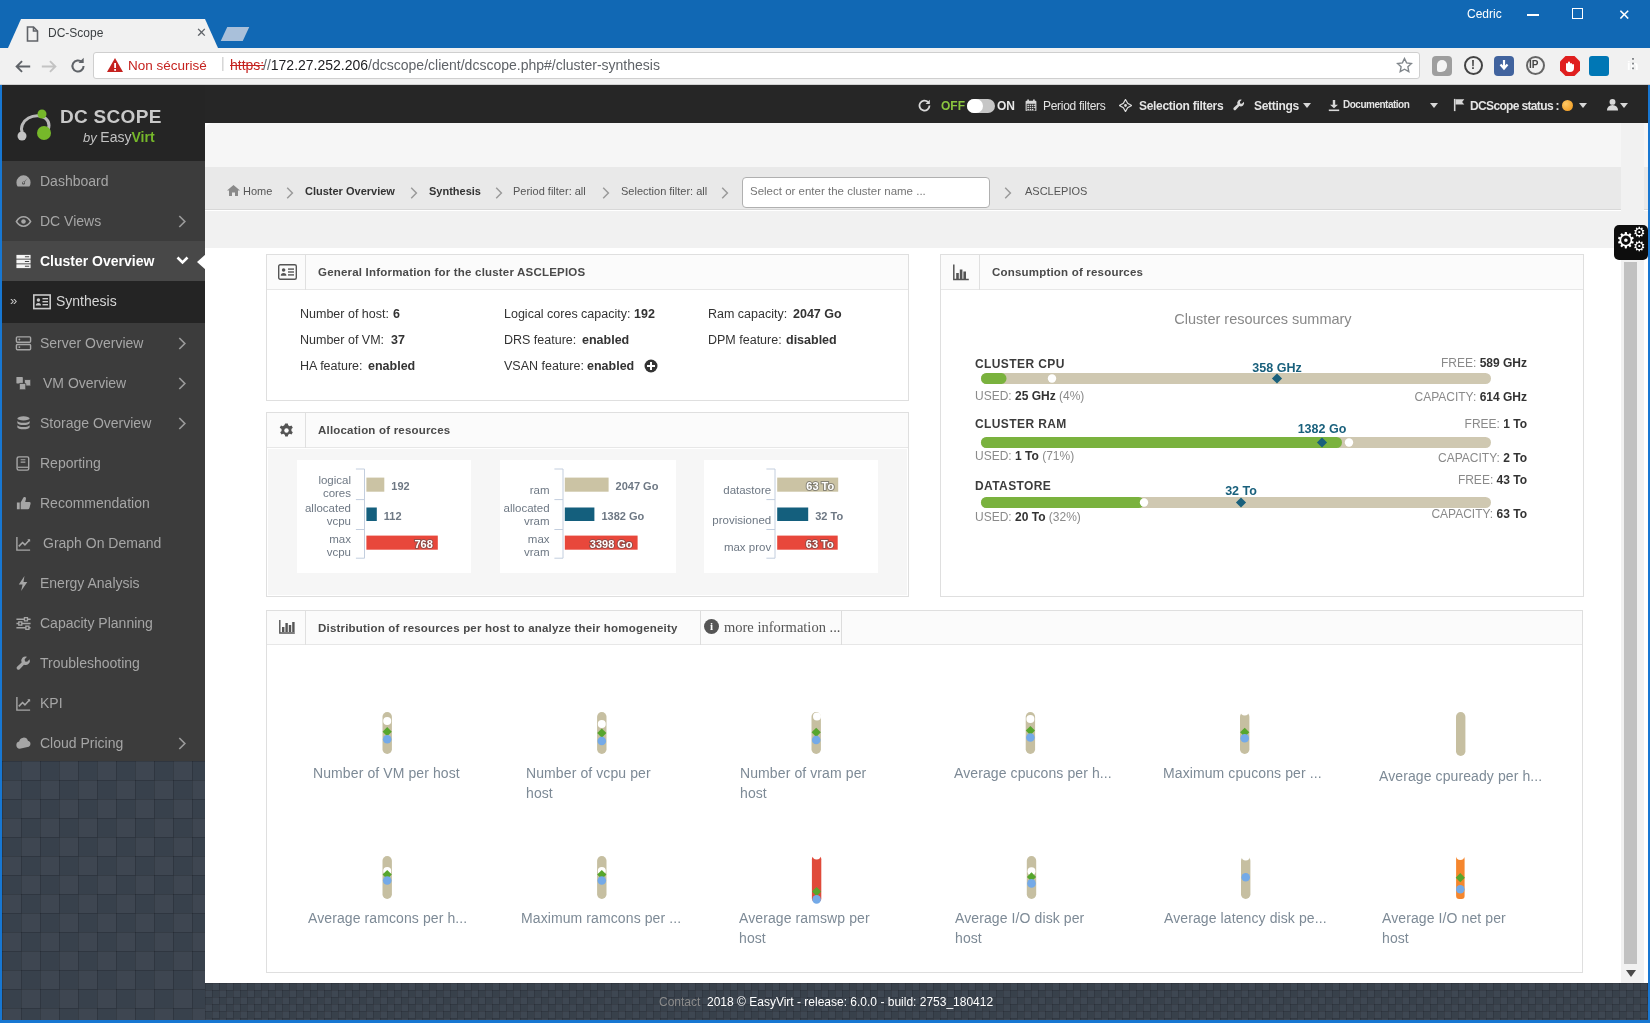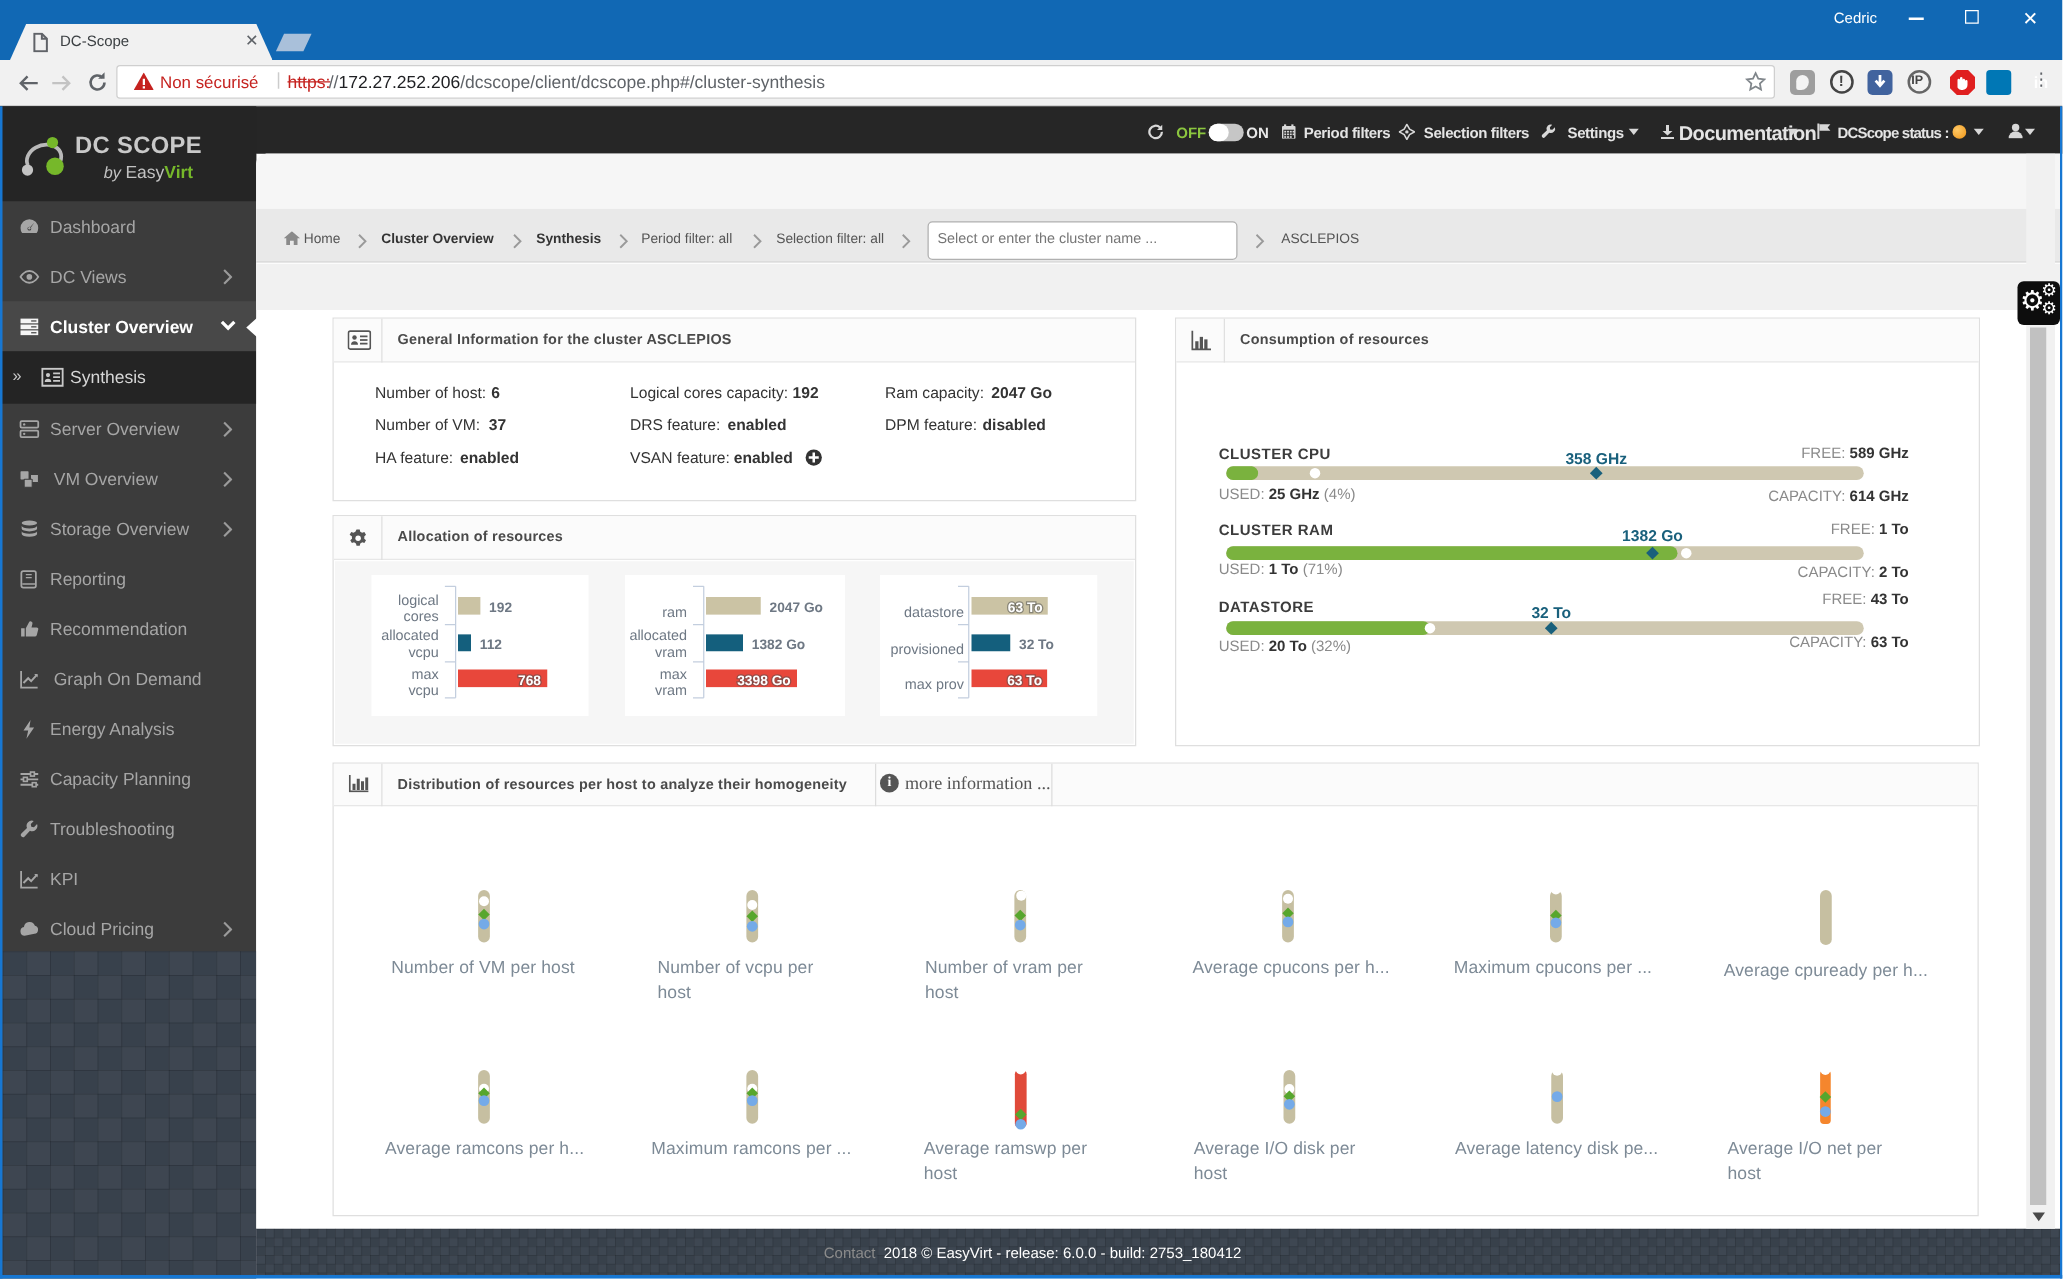--- a/index.html
+++ b/index.html
@@ -142,36 +142,36 @@
       <rect x="10.6" y="6.5" width="1.8" height="1.6"></rect>
       <rect x="2.8" y="9" width="1.8" height="1.6"></rect>
       <rect x="5.4" y="9" width="1.8" height="1.6"></rect>
       <rect x="8" y="9" width="1.8" height="1.6"></rect>
       <rect x="10.6" y="9" width="1.8" height="1.6"></rect>
       <rect x="2.8" y="11.5" width="1.8" height="1.6"></rect>
       <rect x="5.4" y="11.5" width="1.8" height="1.6"></rect>
       <rect x="8" y="11.5" width="1.8" height="1.6"></rect>
     </g>
   </svg>
-<div class="abs" style="left:1043px;top:99px;color:#e4e4e4;font-size:12px;font-weight:bold;letter-spacing:-0.3px;">Period filters</div>
+<div class="abs" style="left:1043px;top:99px;color:#e4e4e4;font-size:12px;font-weight:normal;letter-spacing:-0.3px;">Period filters</div>
 <svg class="abs" style="left:1119px;top:99px" width="13" height="13" viewBox="0 0 15 15">
     <path d="M7.5 0.5 L10 5 l4.5 2.5 L10 10 L7.5 14.5 L5 10 L0.5 7.5 L5 5z" fill="none" stroke="#d8d8d8" stroke-width="1.4"></path>
     <circle cx="7.5" cy="7.5" r="1.6" fill="#d8d8d8"></circle>
   </svg>
 <div class="abs" style="left:1139px;top:99px;color:#e4e4e4;font-size:12px;font-weight:bold;letter-spacing:-0.3px;">Selection filters</div>
 <svg class="abs" style="left:1232px;top:99px" width="13" height="13" viewBox="0 0 15 15">
     <path d="M13.8 3.2 a4 4 0 0 1 -5.3 5 l-4 4.3 a1.7 1.7 0 0 1 -2.5-2.3 l4.3-4 a4 4 0 0 1 5-5.3 l-2.2 2.3 .3 2 2 .3z" fill="#d8d8d8"></path>
   </svg>
 <div class="abs" style="left:1254px;top:99px;color:#e4e4e4;font-size:12px;font-weight:bold;letter-spacing:-0.3px;">Settings</div>
 <div class="abs" style="left:1303px;top:103px;width:0;height:0;border-left:4.5px solid transparent;border-right:4.5px solid transparent;border-top:5px solid #d8d8d8;"></div>
 <svg class="abs" style="left:1328px;top:99px" width="12" height="13" viewBox="0 0 15 15">
     <path d="M6 0.5 h3 v6 h3.5 L7.5 11 L2.5 6.5 H6z" fill="#d8d8d8"></path>
     <path d="M1 12.5 h13 v2 h-13z" fill="#d8d8d8"></path>
   </svg>
-<div class="abs" style="left:1343px;top:99px;color:#e4e4e4;font-size:16px;font-weight:bold;letter-spacing:-0.5px;">Documentation</div>
+<div class="abs" style="left:1343px;top:99px;color:#e4e4e4;font-size:10px;font-weight:bold;letter-spacing:-0.5px;">Documentation</div>
 <div class="abs" style="left:1430px;top:103px;width:0;height:0;border-left:4.5px solid transparent;border-right:4.5px solid transparent;border-top:5px solid #d8d8d8;"></div>
 <svg class="abs" style="left:1453px;top:98px" width="13" height="14" viewBox="0 0 14 16">
     <path d="M1.5 1 v14" stroke="#d8d8d8" stroke-width="1.8"></path>
     <path d="M2.5 1.5 h10 l-2.5 3 2.5 3 h-10z" fill="#d8d8d8"></path>
   </svg>
 <div class="abs" style="left:1470px;top:99px;color:#e4e4e4;font-size:12px;font-weight:bold;letter-spacing:-0.65px;">DCScope status :</div>
 <div class="abs" style="left:1562px;top:100px;width:11px;height:11px;background:radial-gradient(circle at 35% 35%, #ffc966, #ef9416);border-radius:50%;"></div>
 <div class="abs" style="left:1579px;top:103px;width:0;height:0;border-left:4.5px solid transparent;border-right:4.5px solid transparent;border-top:5px solid #d8d8d8;"></div>
 <svg class="abs" style="left:1606px;top:98px" width="13" height="13" viewBox="0 0 14 14">
     <circle cx="7" cy="4.2" r="3.2" fill="#d8d8d8"></circle>
@@ -481,20 +481,21 @@
 <div class="abs panel" style="left:940px;top:254px;width:644px;height:343px;">
   <div class="phead"></div>
     <div class="psep"></div>
   <svg style="position:absolute;left:12px;top:9px" width="16" height="17" viewBox="0 0 16 17">
       <path d="M0.8 0.5 v15 h15" stroke="#555" stroke-width="1.5" fill="none"></path>
       <rect x="3.2" y="9" width="2.6" height="6.5" fill="#555"></rect>
       <rect x="6.8" y="5.5" width="2.6" height="10" fill="#555"></rect>
       <rect x="10.4" y="7.5" width="2.6" height="8" fill="#555"></rect>
     </svg>
   <div class="ptitle" style="left:51px;">Consumption of resources</div>
+  <div class="abs" style="left:0;top:56px;width:644px;text-align:center;font-size:14.5px;color:#888;">Cluster resources summary</div>
 </div>
 <svg class="abs" style="left:940px;top:254px" width="644" height="343" viewBox="0 0 644 343">
   <g font-size="12">
 
     <text x="35" y="113.5" font-weight="bold" fill="#3c3c3c" letter-spacing="0.4">CLUSTER CPU</text>
     <text x="587" y="112.5" text-anchor="end"><tspan fill="#8a8a8a">FREE: </tspan><tspan fill="#333" font-weight="bold">589 GHz</tspan></text>
     <rect x="41" y="119" width="510" height="11" rx="5.5" fill="#cfc8b1"></rect>
     <path d="M41 119 h15 a 5.5 5.5 0 0 1 5 5.5 a 5.5 5.5 0 0 1 -5 5.5 h-15 a5.5 5.5 0 0 1 -5.5-5.5 a5.5 5.5 0 0 1 5.5-5.5z" fill="#7ab23e" transform="translate(5.5 0)"></path>
     <circle cx="112" cy="124.5" r="4.2" fill="#fff"></circle>
     <rect x="333.4" y="120.9" width="7.2" height="7.2" transform="rotate(45 337 124.5)" fill="#19607c"></rect>

